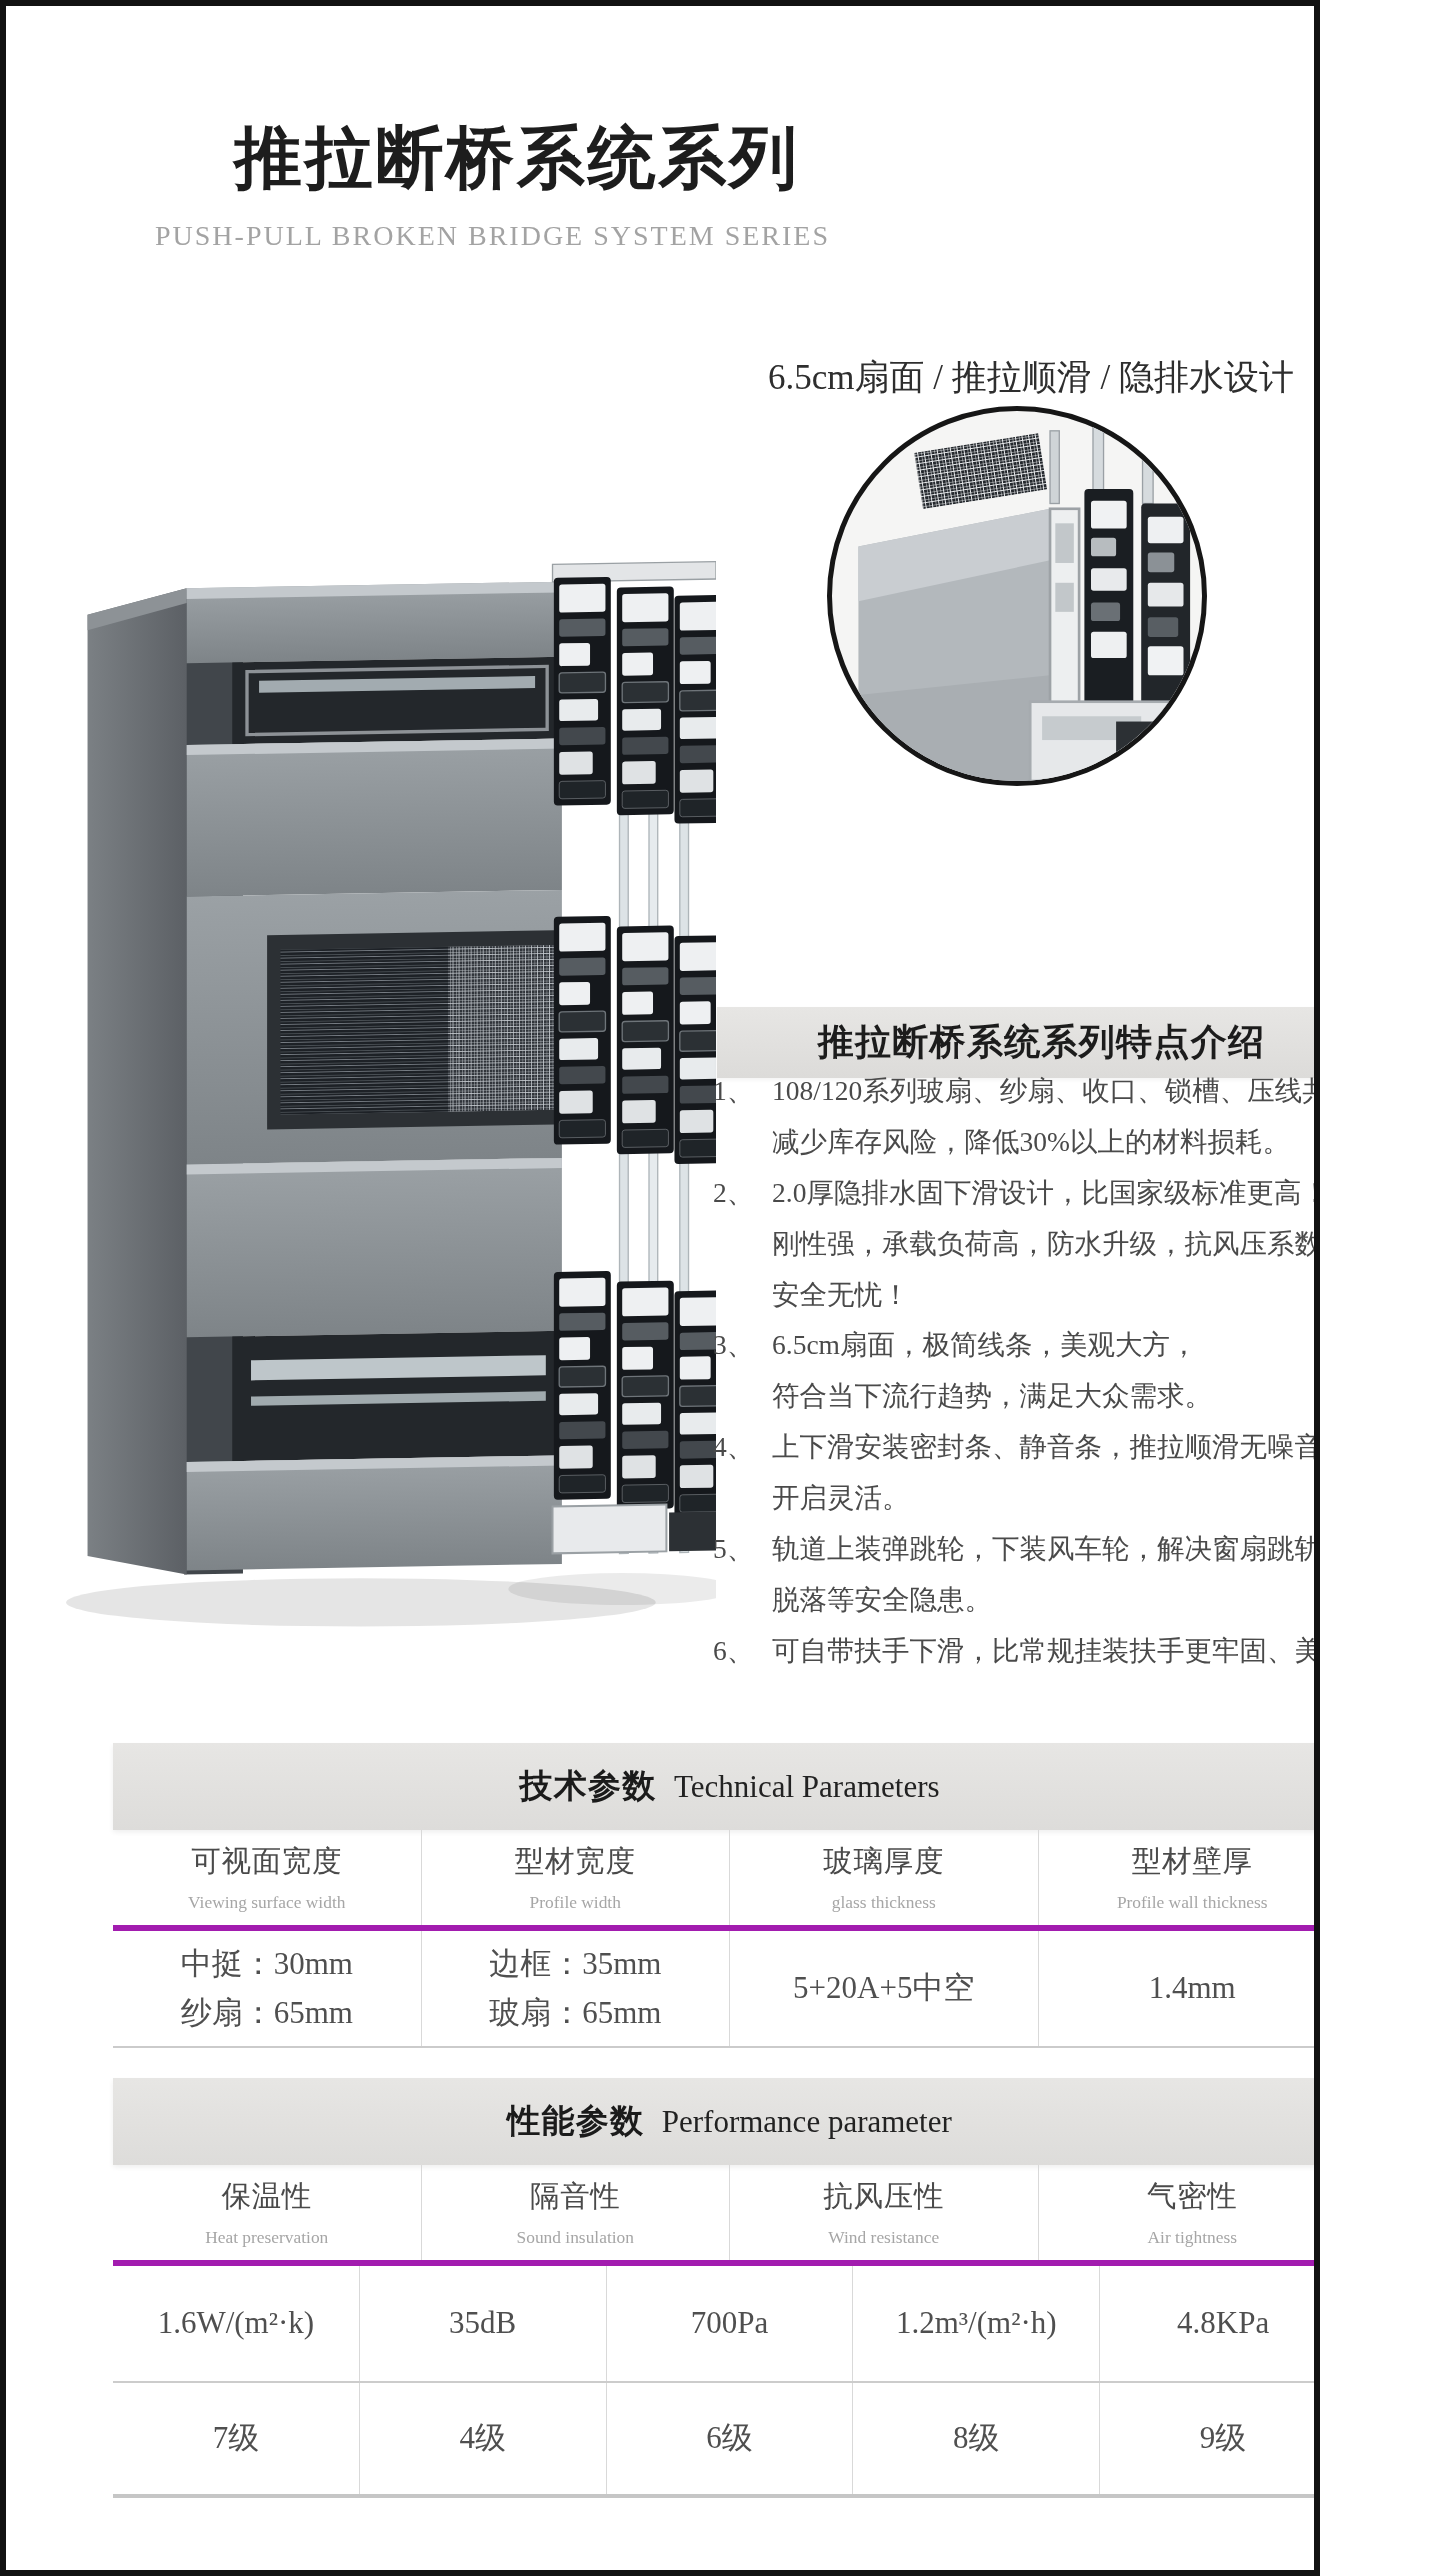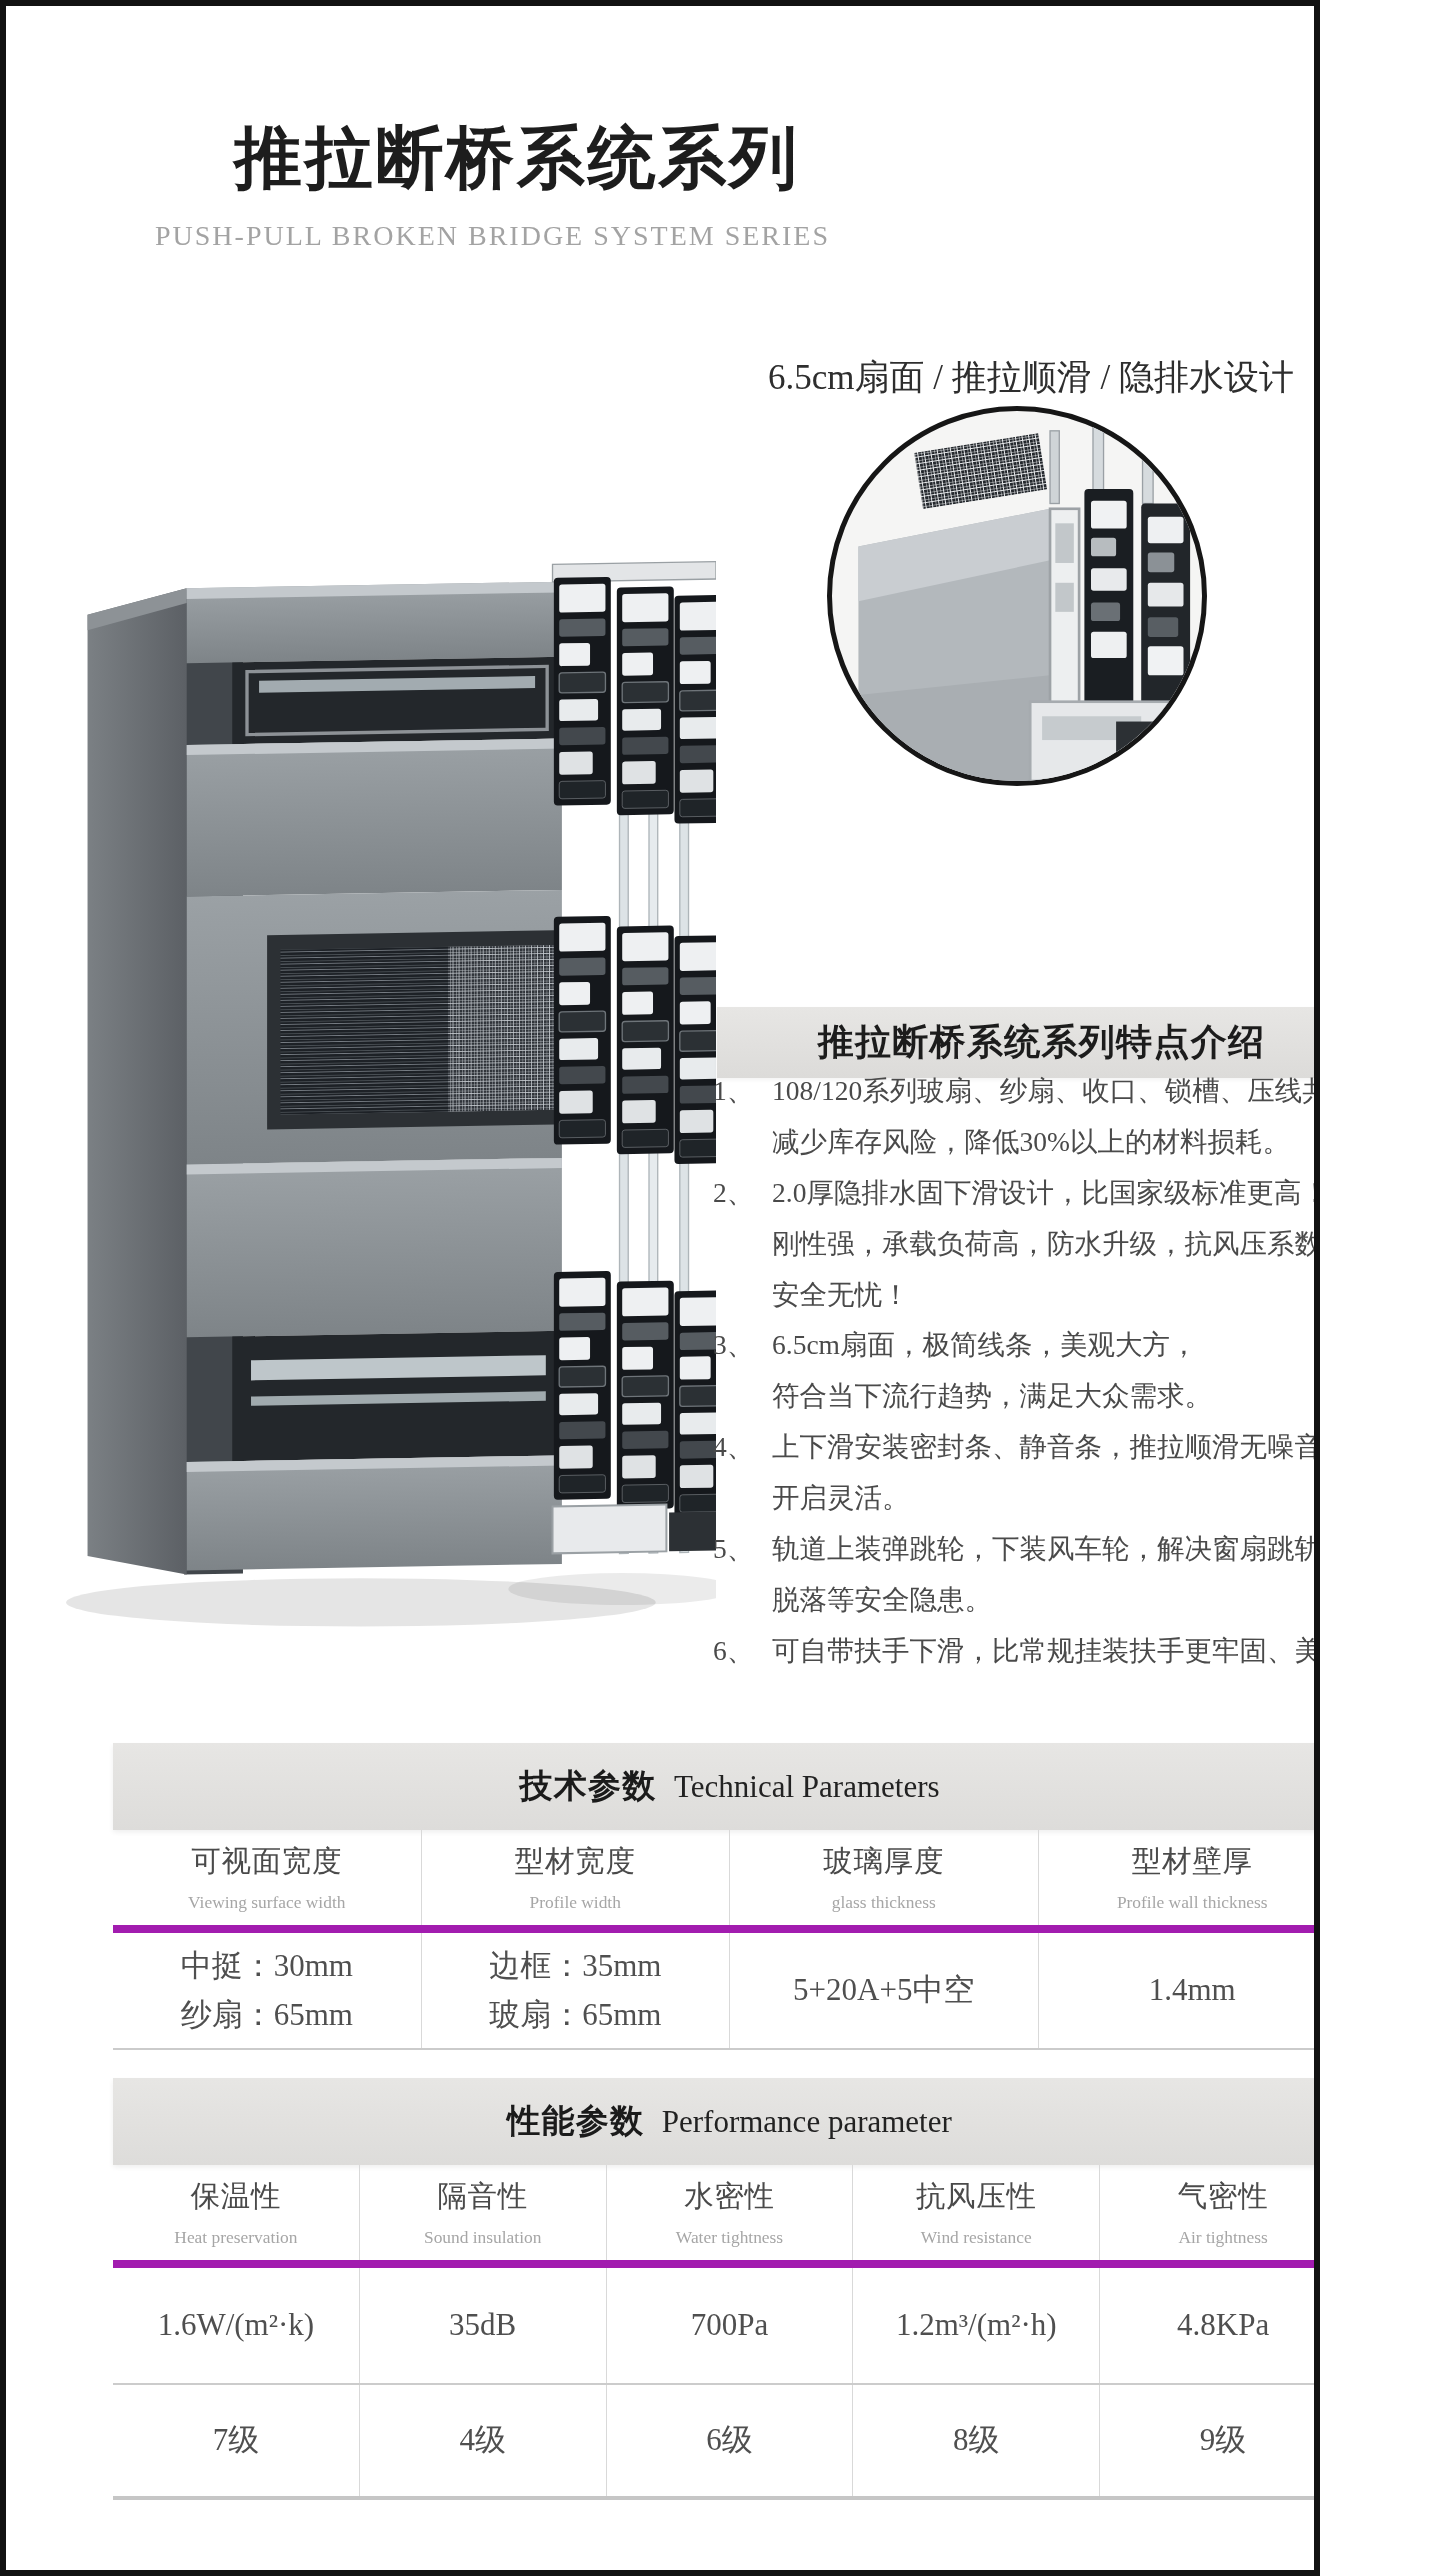--- a/index.html
+++ b/index.html
@@ -69,21 +69,21 @@
     box-shadow:0 2.7px 5.4px rgba(0,0,0,.07);
   }
   .banner .cn{font-size:33px;font-weight:bold;color:#1b1b1b;letter-spacing:1.3px;}
   .banner .en{font-size:31px;color:#222222;}
   .trow{display:flex;}
   .tcell{
     flex:1;display:flex;flex-direction:column;align-items:center;justify-content:center;
     border-left:1.3px solid #d9d9d9;
   }
   .tcell:first-child{border-left:none;}
-  .hrow{height:95px;border-bottom:8px solid #a21caf;}
+  .hrow{height:95px;border-bottom:6px solid #a21caf;}
   .hcell-cn{font-size:29.5px;color:#4a4a4a;letter-spacing:0.7px;}
   .hcell-en{font-size:17.4px;color:#a6a6a6;margin-top:10px;}
   .vrow{height:115px;}
   .vcell{font-size:31px;color:#4f4f4f;white-space:pre-line;text-align:center;line-height:1.55;}
   .tech-bottom{border-bottom:2.7px solid #cbcbcb;}
   .perf-mid{border-bottom:2px solid #cccccc;}
   .perf-bottom{border-bottom:4px solid #c6c6c6;}
   .grow{height:111px;}
 </style>
 </head>
@@ -300,24 +300,20 @@
     <div class="trow hrow">
       <div class="tcell">
         <div class="hcell-cn">保温性</div>
         <div class="hcell-en">Heat preservation</div>
       </div>
       <div class="tcell">
         <div class="hcell-cn">隔音性</div>
         <div class="hcell-en">Sound insulation</div>
       </div>
       <div class="tcell">
-        <div class="hcell-cn">水密性</div>
-        <div class="hcell-en">Water tightness</div>
-      </div>
-      <div class="tcell">
         <div class="hcell-cn">抗风压性</div>
         <div class="hcell-en">Wind resistance</div>
       </div>
       <div class="tcell">
         <div class="hcell-cn">气密性</div>
         <div class="hcell-en">Air tightness</div>
       </div>
     </div>
     <div class="trow vrow perf-mid">
       <div class="tcell vcell">1.6W/(m²·k)</div>

